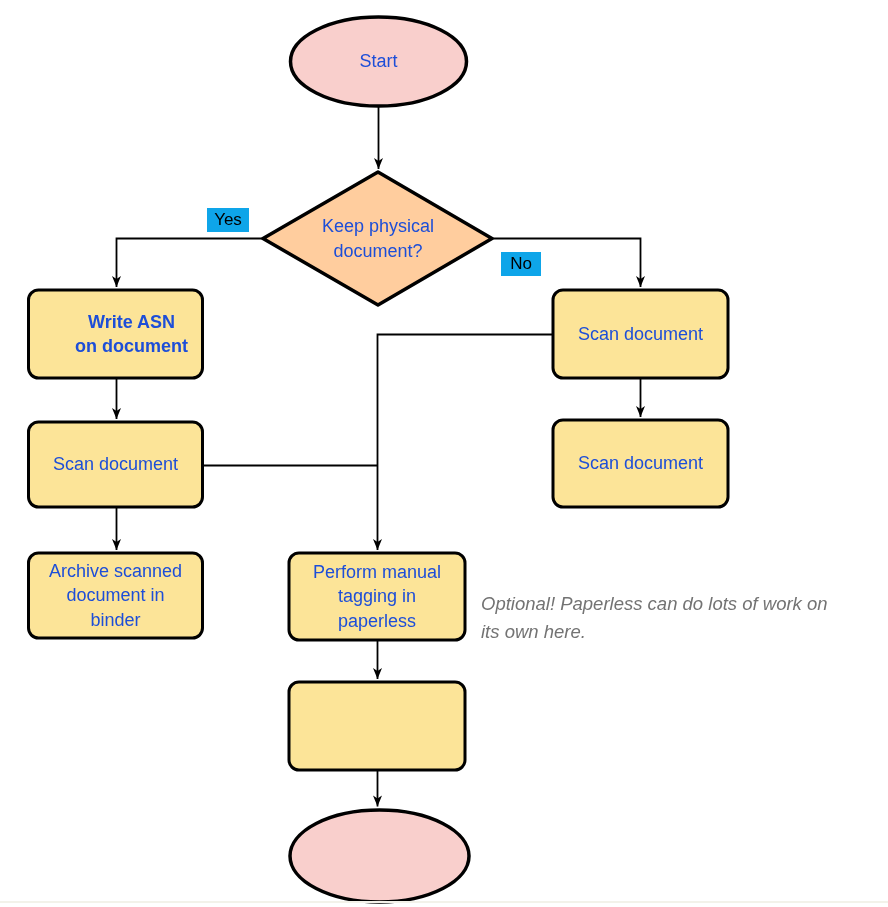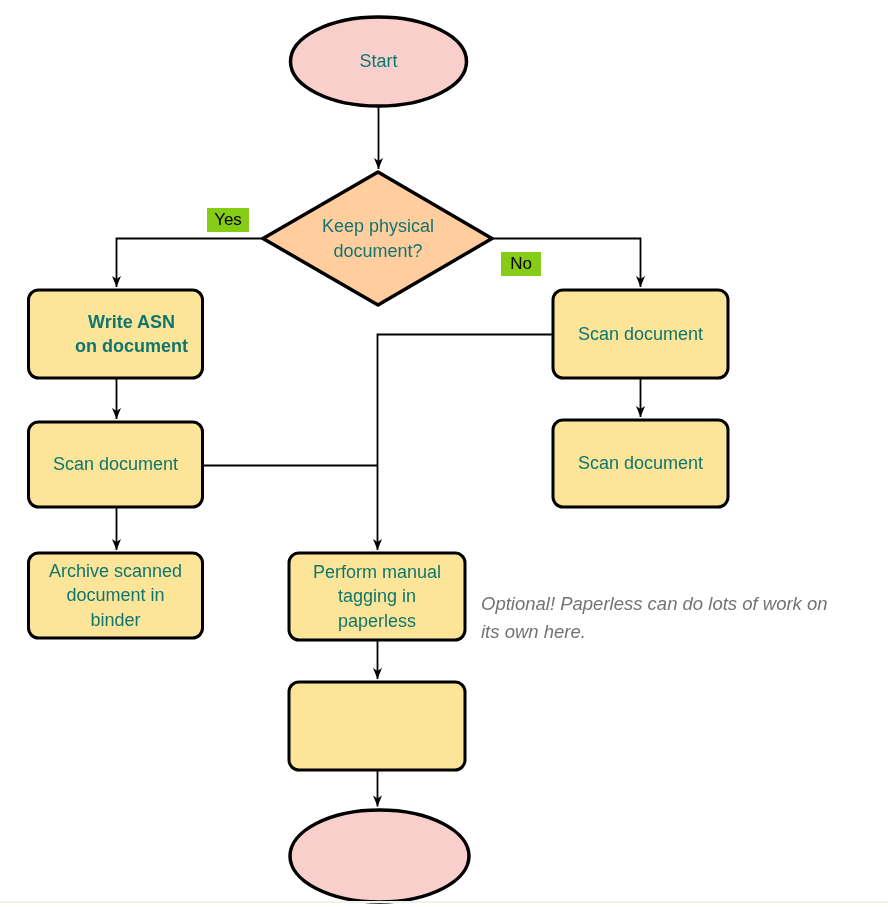--- a/index.html
+++ b/index.html
@@ -46,30 +46,30 @@
   }
   .label {
     position: absolute;
     display: flex;
     align-items: center;
     justify-content: center;
     text-align: center;
     white-space: pre-line;
     font-size: 18px;
     line-height: 1.35;
-    color: #0f766e;
+    color: #1d4ed8;
   }
   .edge-label {
     position: absolute;
     display: flex;
     align-items: center;
     justify-content: center;
     font-size: 17px;
     color: #000;
-    background: #84cc16;
+    background: #0ea5e9;
   }
   .note {
     position: absolute;
     font-style: italic;
     font-size: 18.5px;
     line-height: 1.5;
     white-space: pre-line;
     text-align: left;
     color: #737373;
   }

